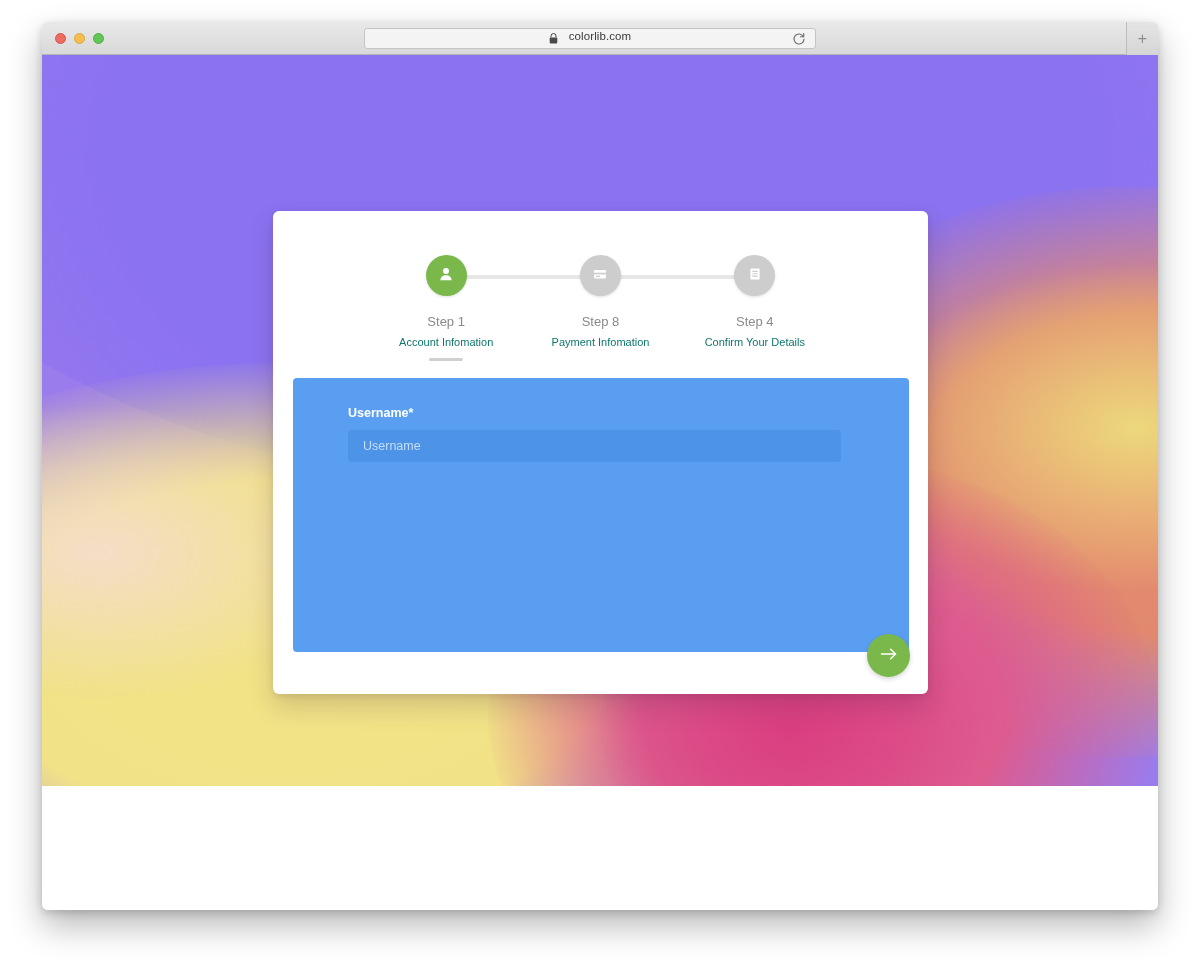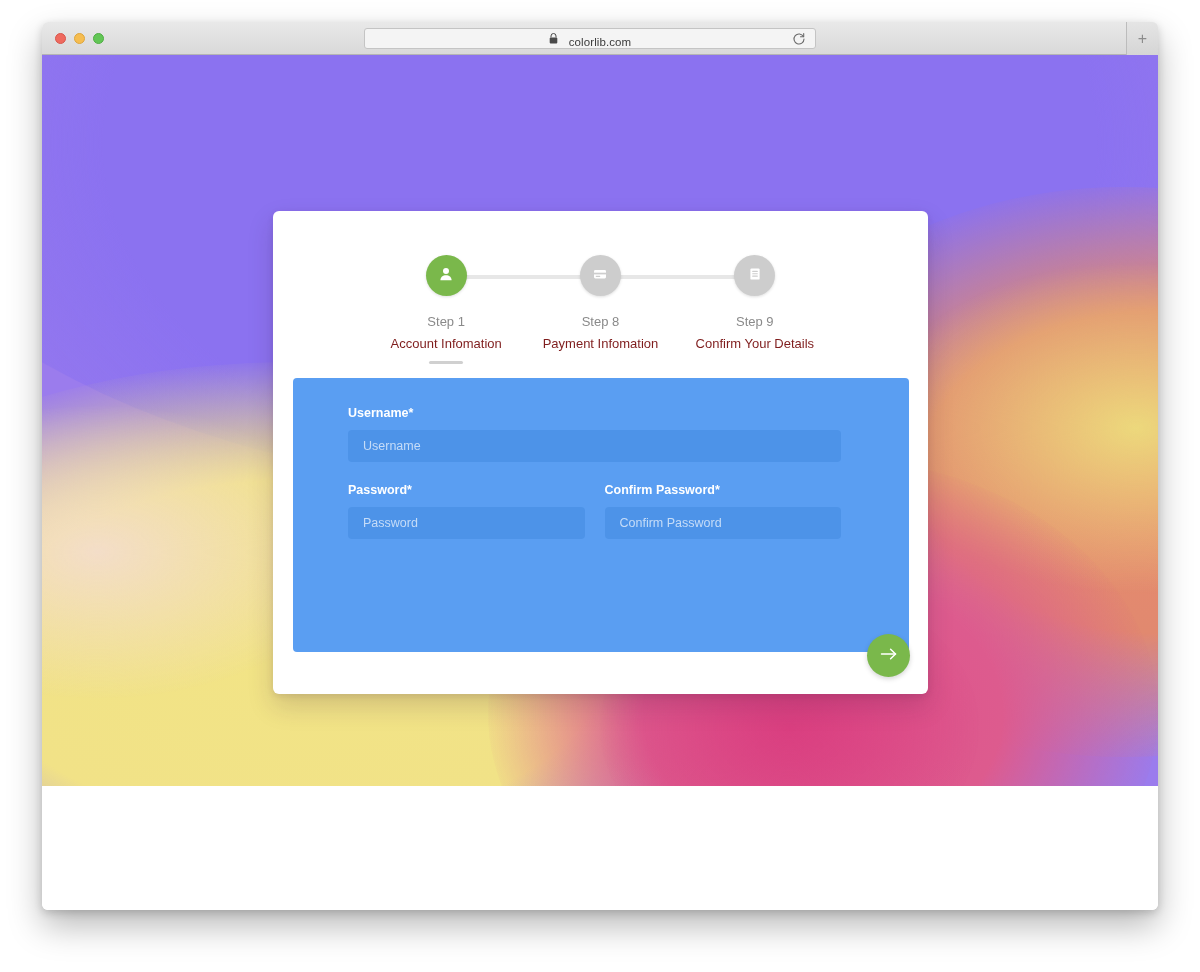--- a/index.html
+++ b/index.html
@@ -58,21 +58,21 @@
     background: #f4f4f4;
     border: 1px solid #c4c4c4;
     border-radius: 3px;
     display: flex;
     align-items: center;
     justify-content: center;
   }
 
   #url-group {
     display: flex;
-    align-items: flex-end;
+    align-items: flex-start;
     gap: 11px;
   }
   #lock-icon { display: block; }
   #url-text {
     font-size: 11.5px;
     color: #3a3a3a;
     letter-spacing: 0.1px;
   }
   #reload-icon {
     position: absolute;
@@ -209,22 +209,22 @@
     box-shadow: 0 1px 3px rgba(0,0,0,0.13);
   }
   .step.active .step-circle { background: #7ab84b; }
   .step-number {
     margin-top: 18px;
     font-size: 13px;
     color: #8a8a8a;
   }
   .step-title {
     margin-top: 7px;
-    font-size: 13px;
-    color: #7f1d1d;
+    font-size: 11px;
+    color: #0f766e;
     white-space: nowrap;
     text-align: center;
   }
   .step-underline {
     margin-top: 10px;
     width: 34px;
     height: 3px;
     background: #d0d0d0;
     border-radius: 2px;
     opacity: 0;
@@ -378,48 +378,38 @@
             <div class="step-circle">
               <span>
                 <svg width="16" height="16" viewBox="0 0 16 16">
                   <rect x="3.4" y="2.4" width="9.2" height="11.2" rx="1.2" fill="#ffffff"></rect>
                   <rect x="5.2" y="4.8" width="5.6" height="1.1" rx="0.5" fill="#cdcdcd"></rect>
                   <rect x="5.2" y="7.2" width="5.6" height="1.1" rx="0.5" fill="#cdcdcd"></rect>
                   <rect x="5.2" y="9.6" width="5.6" height="1.1" rx="0.5" fill="#cdcdcd"></rect>
                 </svg>
               </span>
             </div>
-            <span class="step-number">Step 9</span>
+            <span class="step-number">Step 4</span>
             <span class="step-title">Confirm Your Details</span>
             <span class="step-underline"></span>
           </div>
 
         </div>
       </div>
 
       <div id="form-panel">
 
         <div class="field-block">
           <label class="field-label"><span>Username</span><span class="req">*</span></label>
           <input class="text-input" type="text" placeholder="Username" style="">
         </div>
 
         <div class="field-block">
         </div>
 
-        <div id="password-row">
-          <div class="field-block">
-            <label class="field-label"><span>Password</span><span class="req">*</span></label>
-            <input class="text-input" type="text" placeholder="Password" style="">
-          </div>
-          <div class="field-block">
-            <label class="field-label"><span>Confirm Password</span><span class="req">*</span></label>
-            <input class="text-input" type="text" placeholder="Confirm Password" style="">
-          </div>
-        </div>
 
       </div>
 
       <button id="next-button">
         <span>
           <svg width="18" height="14" viewBox="0 0 18 14">
             <path d="M1.5 7h14" stroke="#ffffff" stroke-width="1.5" stroke-linecap="round" fill="none"></path>
             <path d="M10.6 2.2L15.5 7l-4.9 4.8" stroke="#ffffff" stroke-width="1.5" stroke-linecap="round" stroke-linejoin="round" fill="none"></path>
           </svg>
         </span>

